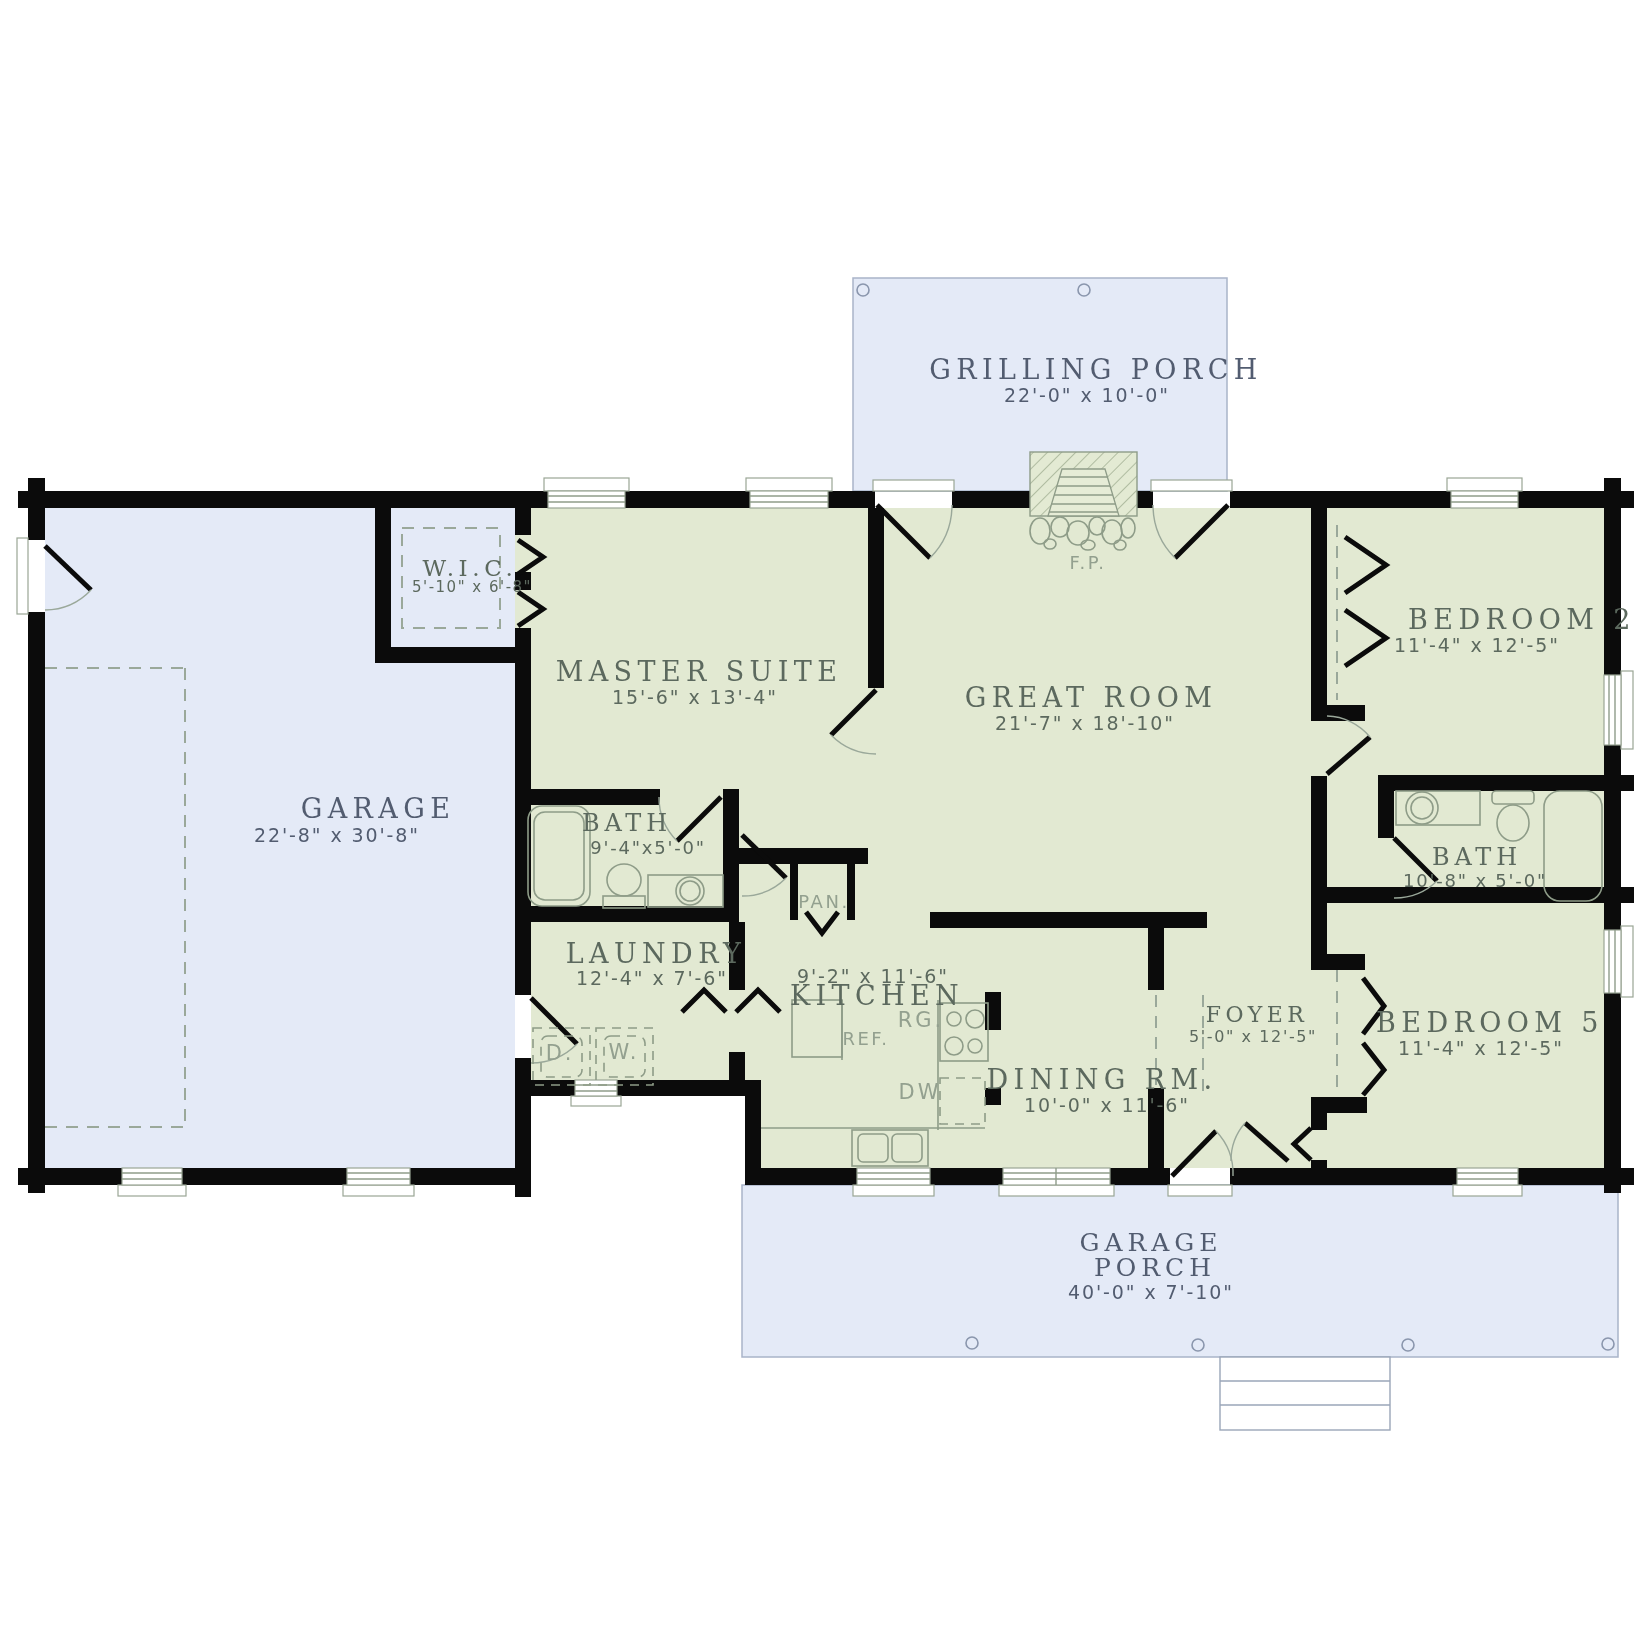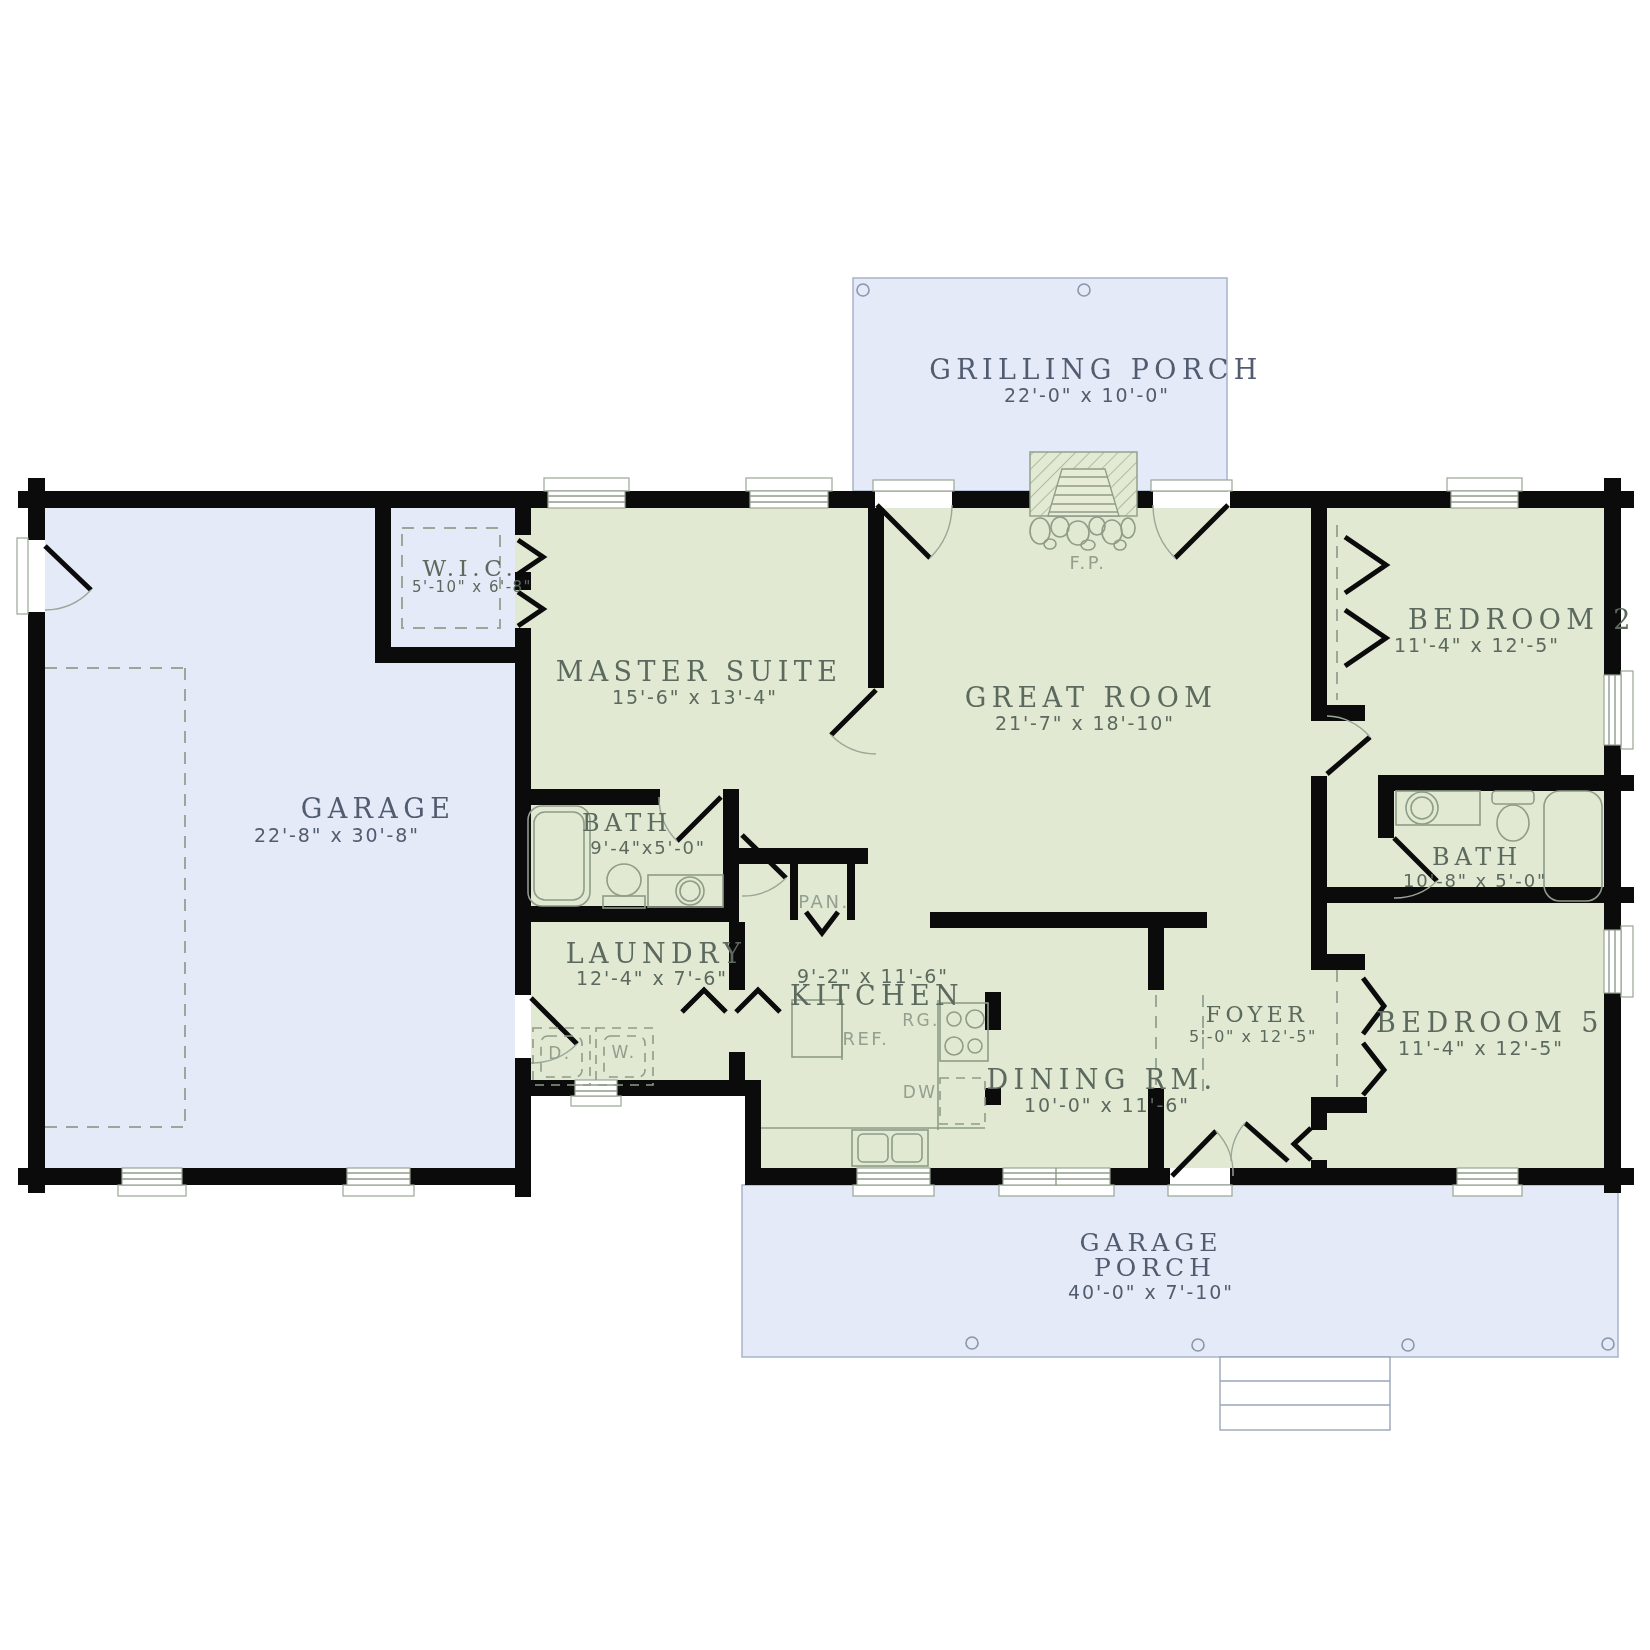--- a/index.html
+++ b/index.html
@@ -25,21 +25,21 @@
   .post{fill:none;stroke:#8a96ad;stroke-width:1.6;}
   .lbl{position:absolute;transform:translate(-50%,-50%);white-space:nowrap;text-align:center;line-height:1.05;}
   .rname{color:var(--label-green);letter-spacing:.2em;font-size:27px;}
   .rdim{color:var(--label-green);font-family:"DejaVu Sans","Liberation Sans",sans-serif;
         letter-spacing:.1em;font-size:19px;}
   .bluetxt{color:var(--label-blue);}
   .fxl{position:absolute;transform:translate(-50%,-50%);white-space:nowrap;color:var(--fixture-label);
        font-family:"DejaVu Sans","Liberation Sans",sans-serif;letter-spacing:.14em;font-size:18px;text-align:center;}
   .s23{font-size:23px;} .s24{font-size:24px;} .s22{font-size:22px;} .s25{font-size:25px;}
   .d15{font-size:15px;} .d16{font-size:16px;} .d18{font-size:18px;}
-  .f15{font-size:17px;}
+  .f15{font-size:21px;}
 </style>
 </head>
 <body>
 
 <div class="canvas">
 
 <svg width="1650" height="1650" viewBox="0 0 1650 1650">
   <defs>
     <pattern id="hatch" width="10" height="10" patternTransform="rotate(45)" patternUnits="userSpaceOnUse">
       <rect width="10" height="10" fill="#e3ead3"></rect>

